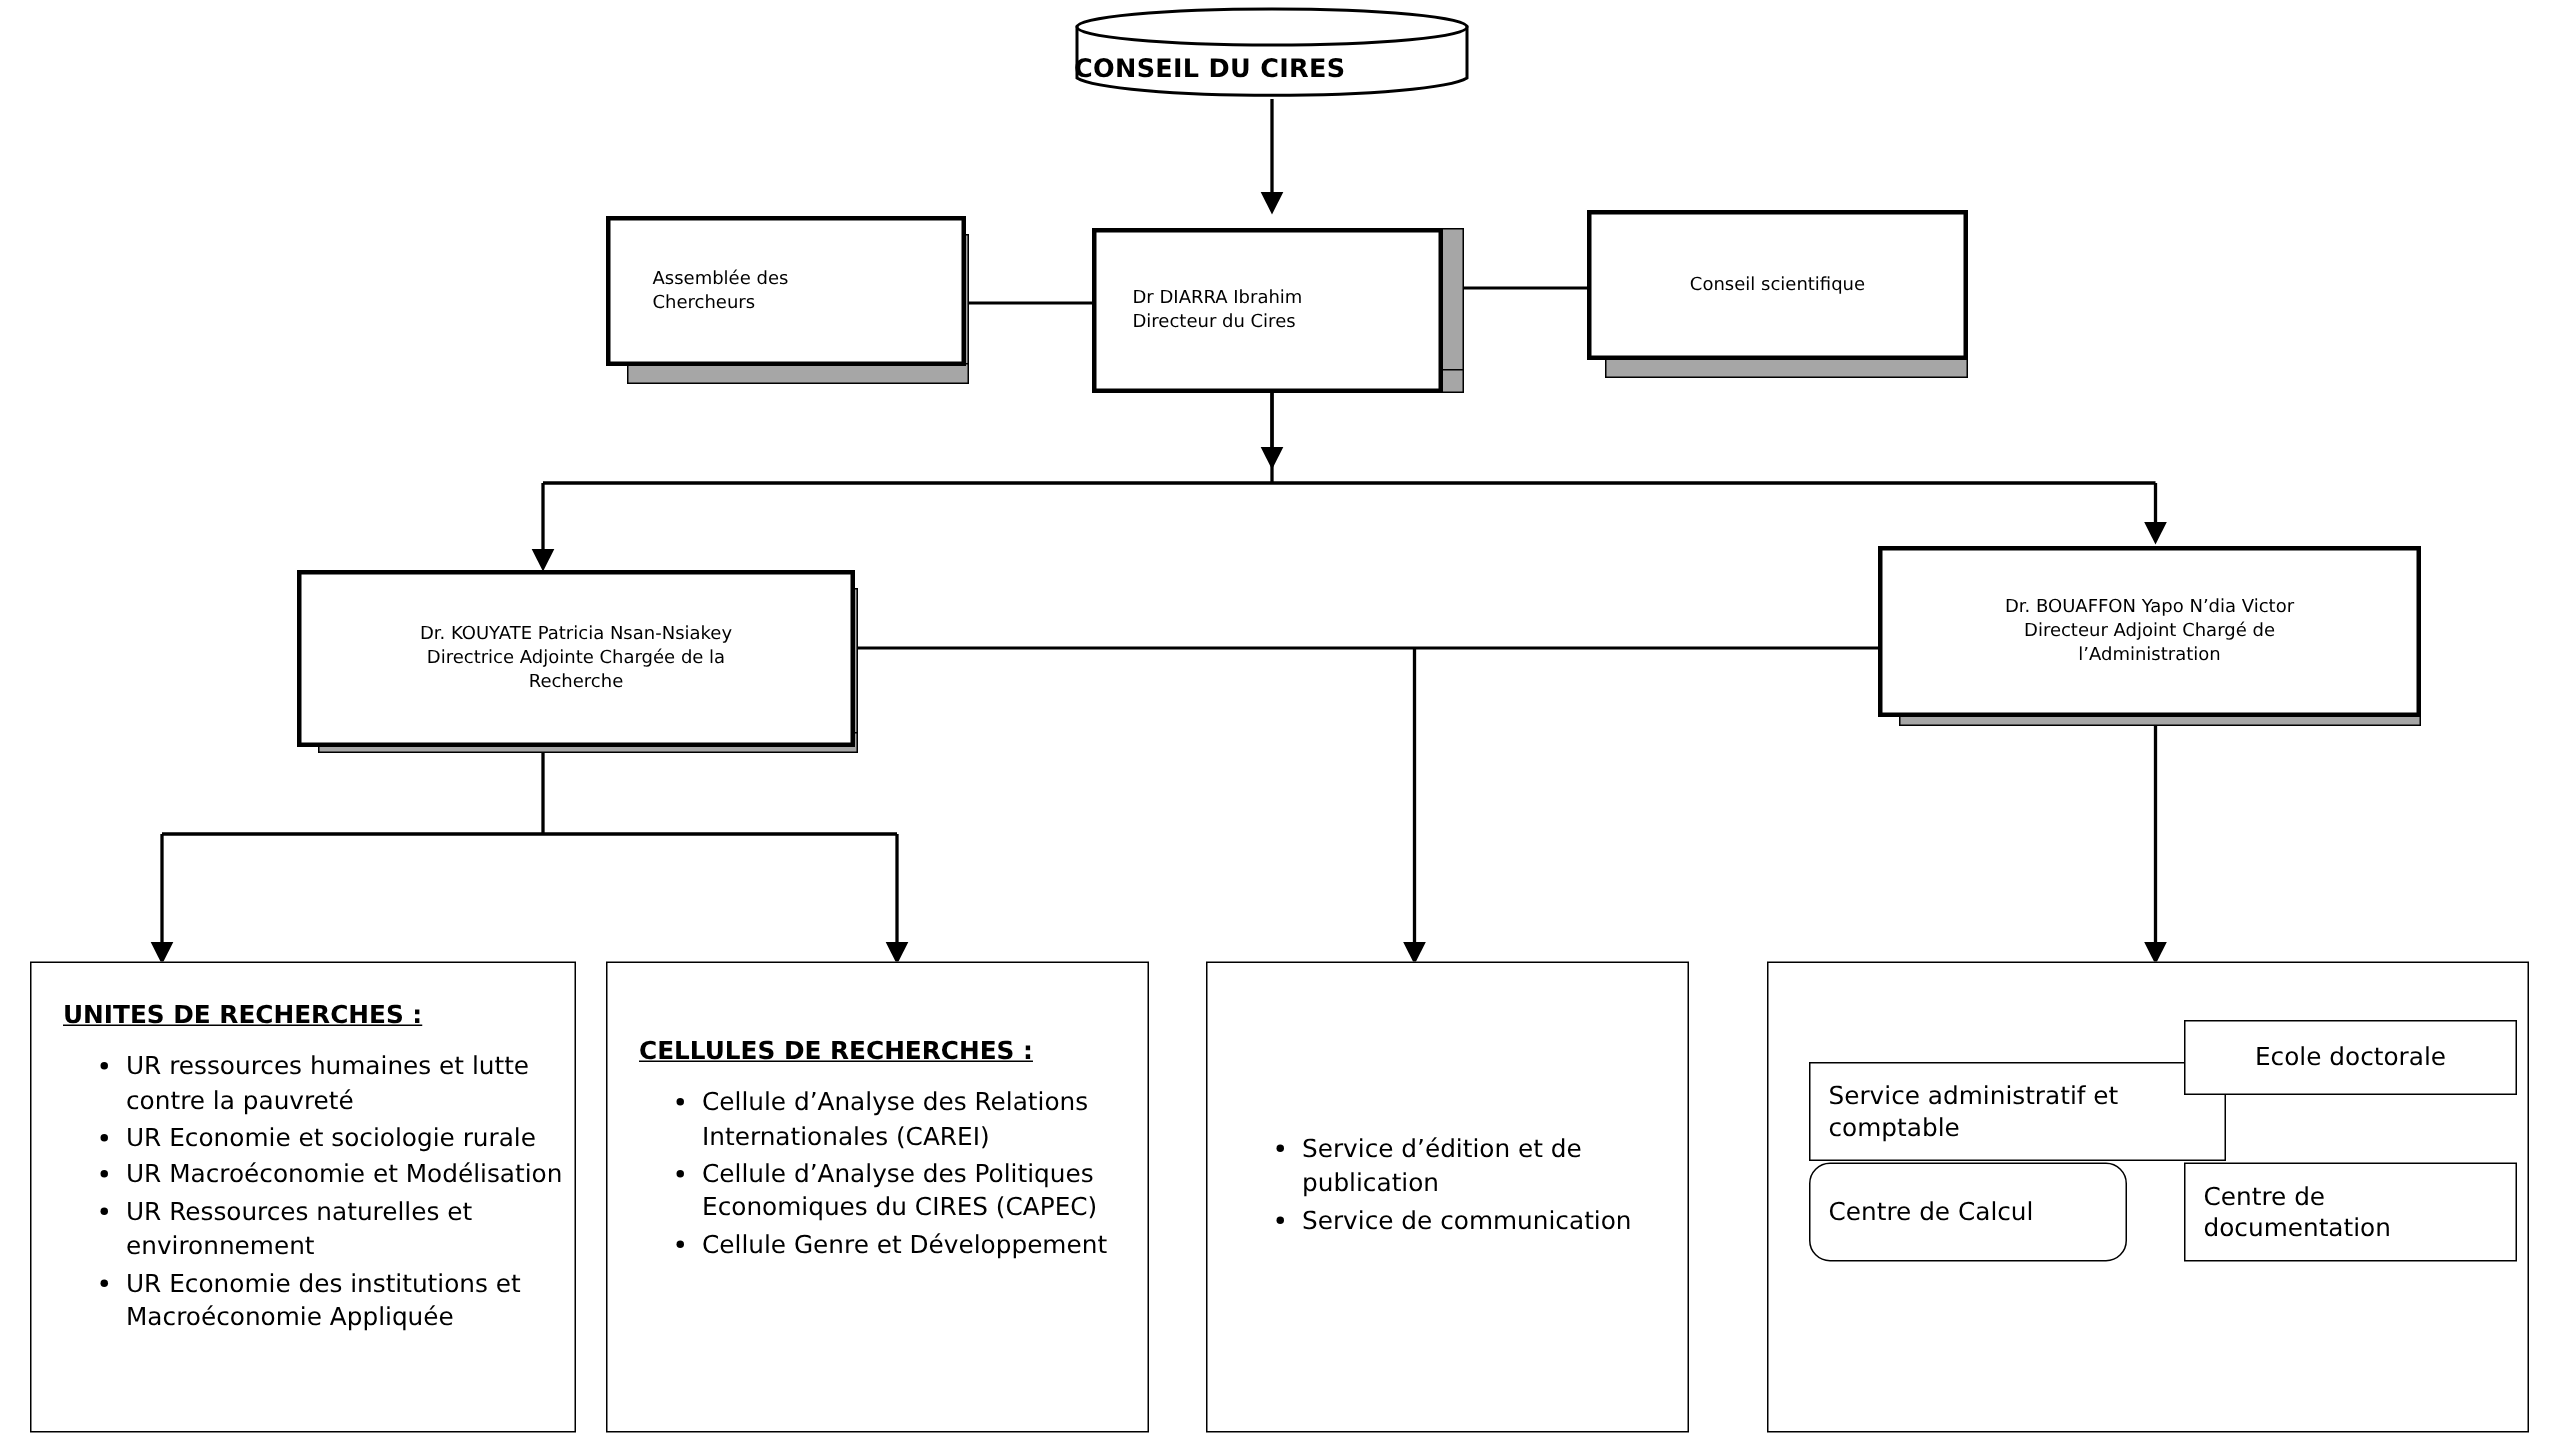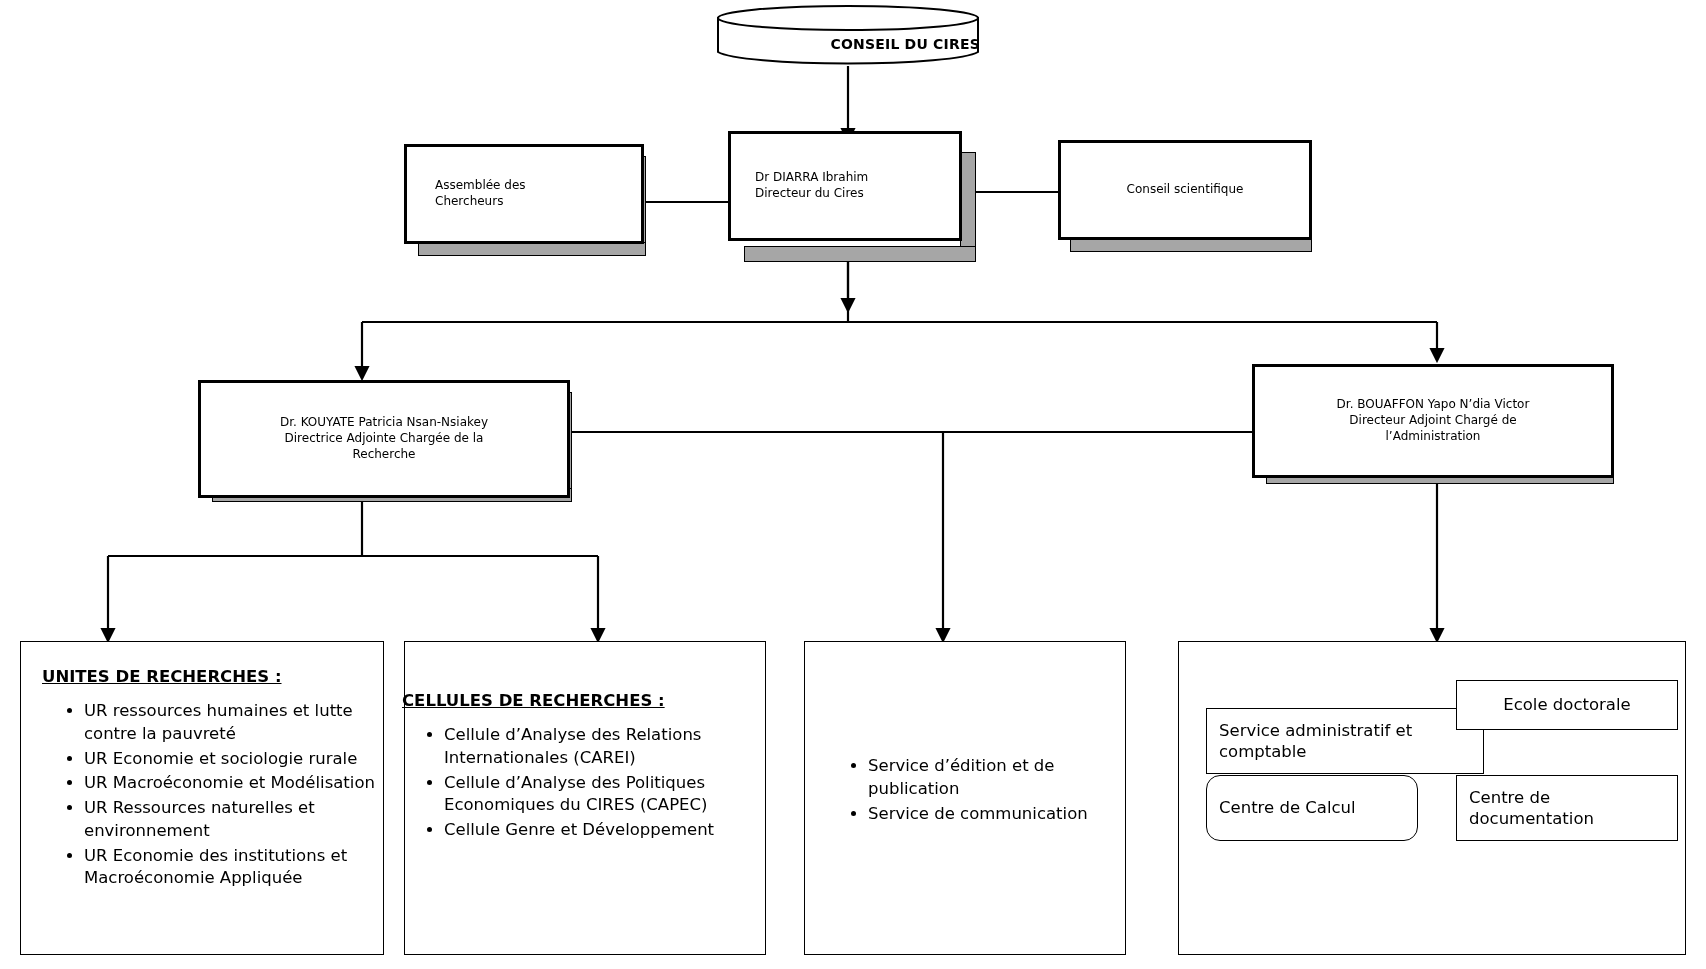--- a/index.html
+++ b/index.html
@@ -72,23 +72,23 @@
     line-height: 1.3;
     font-size: 16.5px;
   }
   
   .cylinder {
     position: absolute;
   }
   .cyl-label {
     position: absolute;
     width: 100%;
-    text-align: right;
+    text-align: left;
     font-weight: bold;
-    font-size: 14px;
+    font-size: 17px;
     letter-spacing: 0.2px;
   }
   
   .node-text {
     font-size: 12px;
   }
   .heading {
     font-weight: bold;
     font-size: 16.5px;
     text-decoration: underline;
@@ -169,21 +169,21 @@
     <div class="inner" style="justify-content:flex-start; text-align:left; padding-left:28px;">
       <div class="node-text">
         <span>Assemblée des</span><br>
         <span>Chercheurs</span>
       </div>
     </div>
   </div>
 
   <div class="shadow-r" style="left:960px; top:152px; width:16px; height:104px;"></div>
   <div class="shadow-b" style="left:744px; top:246px; width:232px; height:16px;"></div>
-  <div class="box3d" style="left:728px; top:131px; width:234px; height:110px;justify-content:center;">
+  <div class="box3d" style="left:728px; top:152px; width:234px; height:110px;justify-content:center;">
     <div class="inner" style="justify-content:flex-start; text-align:left; padding-left:24px;">
       <div class="node-text">
         <span>Dr DIARRA Ibrahim</span><br>
         <span>Directeur du Cires</span>
       </div>
     </div>
   </div>
 
   <div class="shadow-r" style="left:1298px; top:152px; width:14px; height:96px;"></div>
   <div class="shadow-b" style="left:1070px; top:238px; width:242px; height:14px;"></div>
@@ -223,21 +223,21 @@
     <ul class="bullets">
       <li>UR ressources humaines et lutte contre la pauvreté</li>
       <li>UR Economie et sociologie rurale</li>
       <li>UR Macroéconomie et Modélisation</li>
       <li>UR Ressources naturelles et environnement</li>
       <li>UR Economie des institutions et Macroéconomie Appliquée</li>
     </ul>
   </div>
 
   <div class="plainbox" style="left:404px; top:641px; width:362px; height:314px;"></div>
-  <div class="panel-pad" style="left:380px; top:641px; width:362px; height:314px; padding-top:50px;">
+  <div class="panel-pad" style="left:404px; top:641px; width:362px; height:314px; padding-top:50px;">
     <span class="heading">CELLULES DE RECHERCHES :</span>
     <ul class="bullets">
       <li>Cellule d’Analyse des Relations Internationales (CAREI)</li>
       <li>Cellule d’Analyse des Politiques Economiques du CIRES (CAPEC)</li>
       <li>Cellule Genre et Développement</li>
     </ul>
   </div>
 
   <div class="plainbox" style="left:804px; top:641px; width:322px; height:314px;"></div>
   <div class="panel-pad" style="left:804px; top:641px; width:322px; height:314px; padding-top:102px;">

